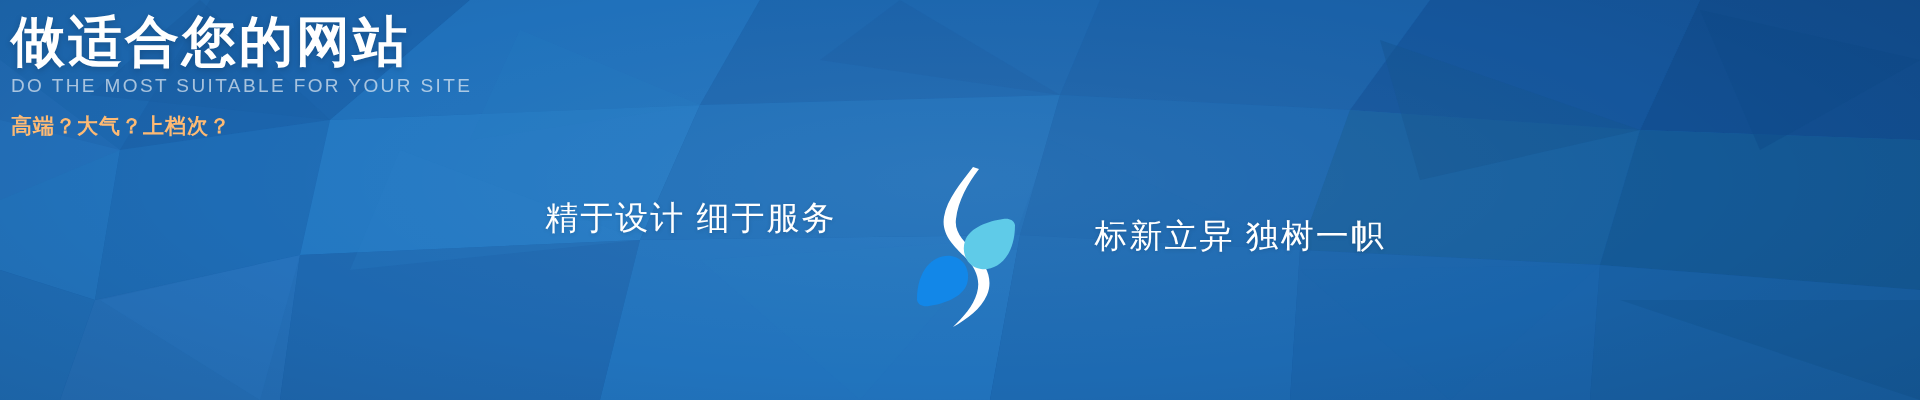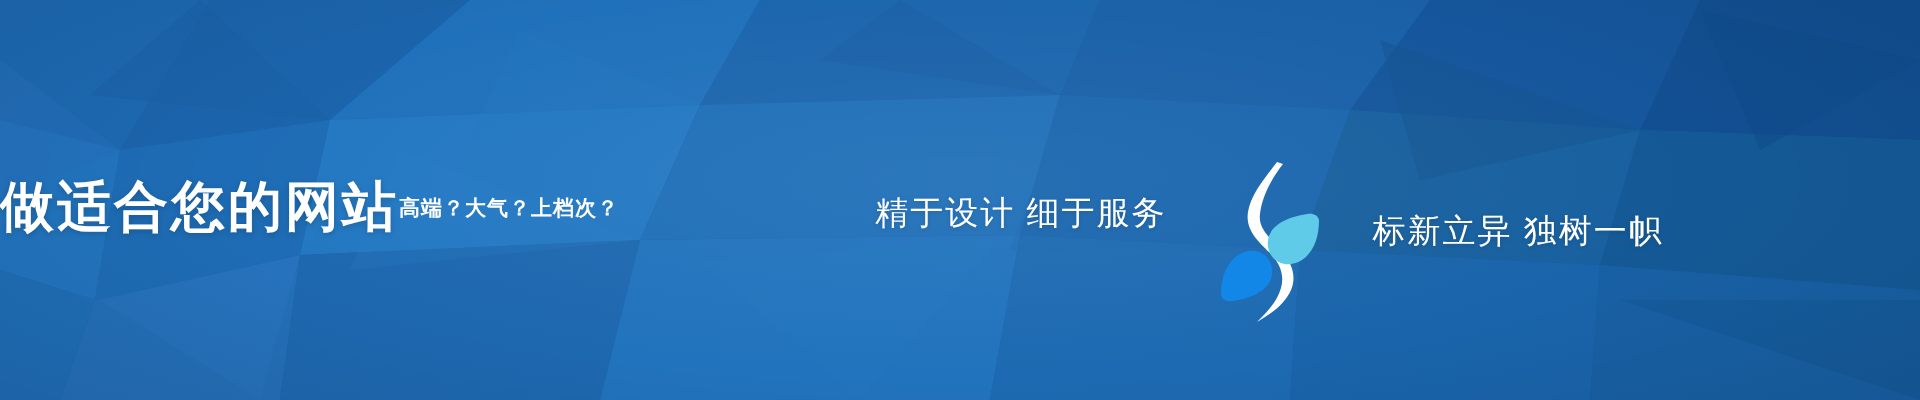--- a/index.html
+++ b/index.html
@@ -38,22 +38,23 @@
         rgba(255,255,255,0.0) 55%,
         rgba(0,0,0,0.10) 100%);
     pointer-events: none;
   }
 
   
   .content {
     position: absolute;
     inset: 0;
     display: flex;
-    flex-direction: row;
-    align-items: center;
+    flex-direction: column;
+    align-items: flex-start;
+    padding-left: 11px;
   }
 
   .title {
     margin: 0;
     padding-top: 13px;
     font-size: 54px;
     line-height: 1.05;
     font-weight: bold;
     color: #ffffff;
     letter-spacing: 3px;
@@ -71,36 +72,37 @@
     font-weight: 400;
     white-space: nowrap;
   }
 
   .tagline {
     margin: 0;
     margin-top: 17px;
     font-size: 21px;
     line-height: 1.35;
     font-weight: bold;
-    color: #ffffff;
+    color: #fdba74;
     letter-spacing: 1px;
     text-align: center;
     white-space: nowrap;
   }
   .tagline .line2 {
     display: block;
   }
 
   
   .slogan-row {
     margin-top: 25px;
     display: flex;
     align-items: center;
     justify-content: center;
     width: 100%;
+    gap: 26px;
   }
 
   .slogan {
     font-size: 33px;
     line-height: 1;
     color: #ffffff;
     letter-spacing: 2px;
     white-space: nowrap;
     text-shadow: 0 1px 4px rgba(0,0,0,0.15);
   }
@@ -168,20 +170,21 @@
       <polygon points="1050,140 1300,250 1010,250" fill="#1b68b1" opacity="0.3"></polygon>
     </g>
   </svg>
 
   <div class="vignette"></div>
 
   <div class="content">
 
     <h1 class="title">做适合您的网站</h1>
 
+    <p class="subtitle-en">DO THE MOST SUITABLE FOR YOUR SITE</p>
 
     <p class="tagline">
       <span class="line1">高端？大气？上档次？</span>
     </p>
 
     <div class="slogan-row">
 
       <span class="slogan slogan-left">精于设计 细于服务</span>
 
       <svg class="logo-mark" viewBox="0 0 110 165">

